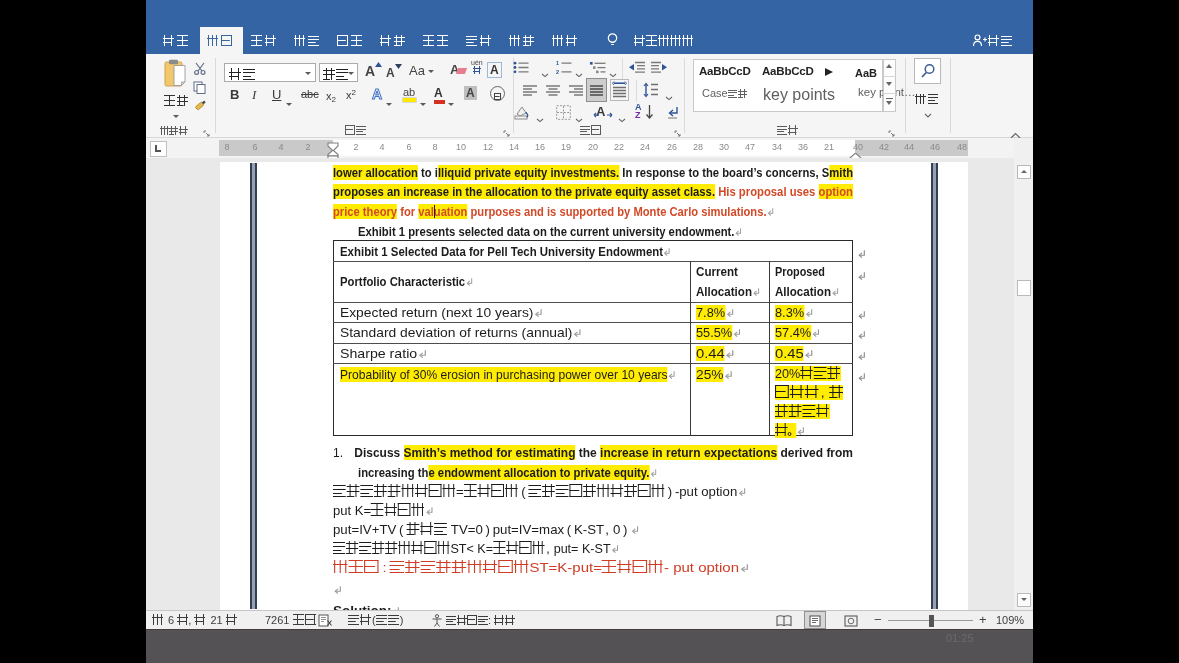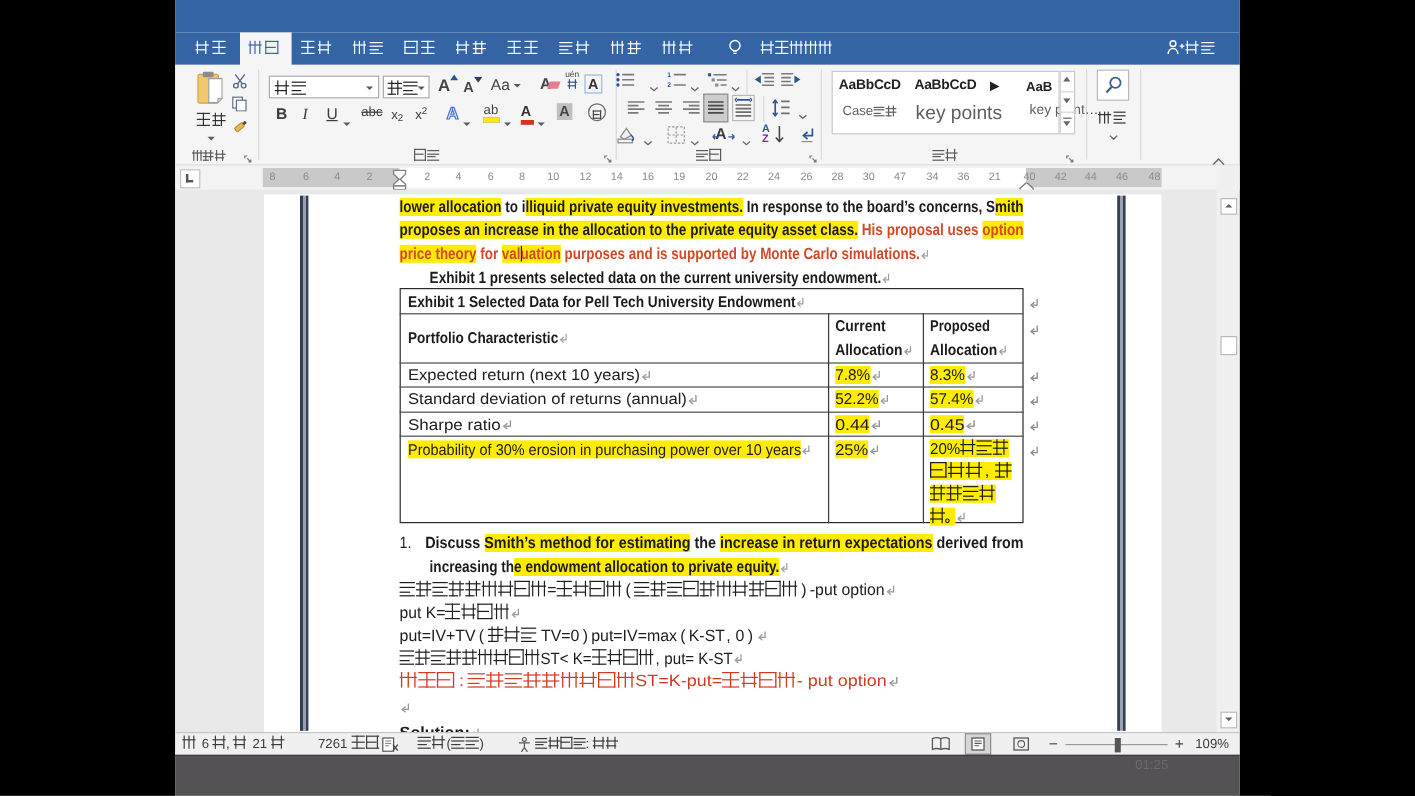--- a/index.html
+++ b/index.html
@@ -376,21 +376,21 @@
           <path d="M5 3.8L2.2 6.2 5 8.6" fill="none" stroke="#999" stroke-width="1.1"></path>
         </svg></div>
 <div class="abs" style="left:629px;top:147px;font-size:13px;color:#1c1c1c;white-space:nowrap;transform:scaleX(0.9834);transform-origin:0 50%;" id="tb9"><span class="hl">8.3%</span><svg class="pi" width="9" height="10" viewBox="0 0 9 10">
           <path d="M7.3 1.2v5H3" fill="none" stroke="#999" stroke-width="1.1"></path>
           <path d="M5 3.8L2.2 6.2 5 8.6" fill="none" stroke="#999" stroke-width="1.1"></path>
         </svg></div>
 <div class="abs" style="left:194px;top:167px;font-size:13px;color:#1c1c1c;white-space:nowrap;transform:scaleX(1.0649);transform-origin:0 50%;" id="tb10">Standard deviation of returns (annual)<svg class="pi" width="9" height="10" viewBox="0 0 9 10">
           <path d="M7.3 1.2v5H3" fill="none" stroke="#999" stroke-width="1.1"></path>
           <path d="M5 3.8L2.2 6.2 5 8.6" fill="none" stroke="#999" stroke-width="1.1"></path>
         </svg></div>
-<div class="abs" style="left:550px;top:167px;font-size:13px;color:#1c1c1c;white-space:nowrap;transform:scaleX(0.9809);transform-origin:0 50%;" id="tb11"><span class="hl">52.2%</span><svg class="pi" width="9" height="10" viewBox="0 0 9 10">
+<div class="abs" style="left:550px;top:167px;font-size:13px;color:#1c1c1c;white-space:nowrap;transform:scaleX(0.9809);transform-origin:0 50%;" id="tb11"><span class="hl">55.5%</span><svg class="pi" width="9" height="10" viewBox="0 0 9 10">
           <path d="M7.3 1.2v5H3" fill="none" stroke="#999" stroke-width="1.1"></path>
           <path d="M5 3.8L2.2 6.2 5 8.6" fill="none" stroke="#999" stroke-width="1.1"></path>
         </svg></div>
 <div class="abs" style="left:629px;top:167px;font-size:13px;color:#1c1c1c;white-space:nowrap;transform:scaleX(0.9809);transform-origin:0 50%;" id="tb12"><span class="hl">57.4%</span><svg class="pi" width="9" height="10" viewBox="0 0 9 10">
           <path d="M7.3 1.2v5H3" fill="none" stroke="#999" stroke-width="1.1"></path>
           <path d="M5 3.8L2.2 6.2 5 8.6" fill="none" stroke="#999" stroke-width="1.1"></path>
         </svg></div>
 <div class="abs" style="left:194px;top:188px;font-size:13px;color:#1c1c1c;white-space:nowrap;transform:scaleX(1.0898);transform-origin:0 50%;" id="tb13">Sharpe ratio<svg class="pi" width="9" height="10" viewBox="0 0 9 10">
           <path d="M7.3 1.2v5H3" fill="none" stroke="#999" stroke-width="1.1"></path>
           <path d="M5 3.8L2.2 6.2 5 8.6" fill="none" stroke="#999" stroke-width="1.1"></path>

